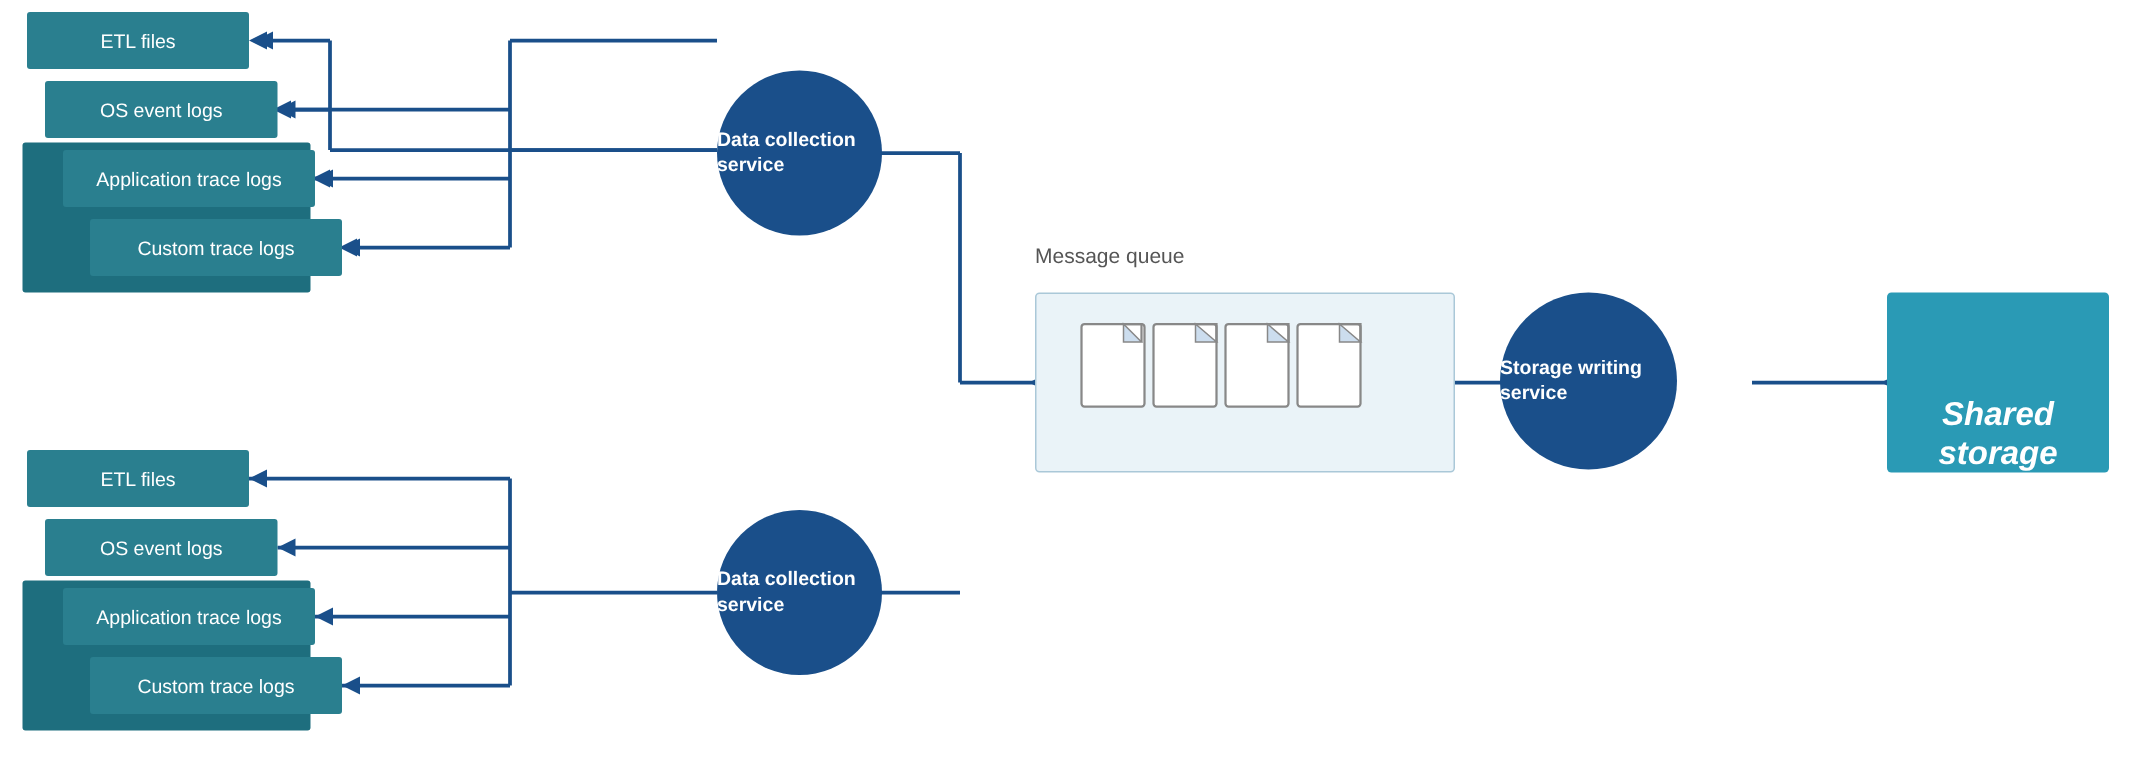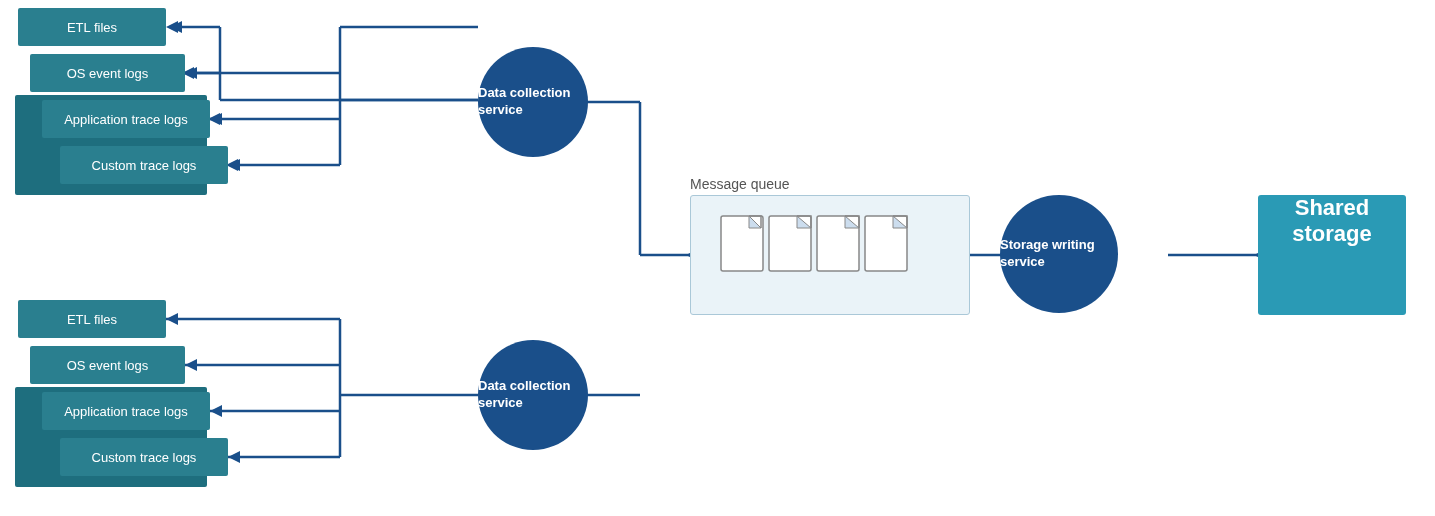--- a/index.html
+++ b/index.html
@@ -72,41 +72,42 @@
       position: absolute;
       left: 1258px;
       top: 195px;
       width: 148px;
       height: 120px;
       background: #2a9ab5;
       color: #fff;
       font-size: 22px;
       font-weight: 600;
       display: flex;
-      align-items: flex-start;
+      align-items: flex-end;
       justify-content: center;
       text-align: center;
       border-radius: 3px;
+      font-style: italic;
     }
 
     
     .msg-queue-container {
       position: absolute;
       left: 690px;
       top: 195px;
       width: 280px;
       height: 120px;
       border: 1.5px solid #aac8d8;
       background: #eaf3f8;
       border-radius: 3px;
     }
     .msg-queue-label {
       position: absolute;
       left: 690px;
-      top: 176px;
+      top: 162px;
       font-size: 14px;
       color: #555;
       font-weight: 400;
     }
 
     
     .arrows-svg {
       position: absolute;
       top: 0;
       left: 0;

